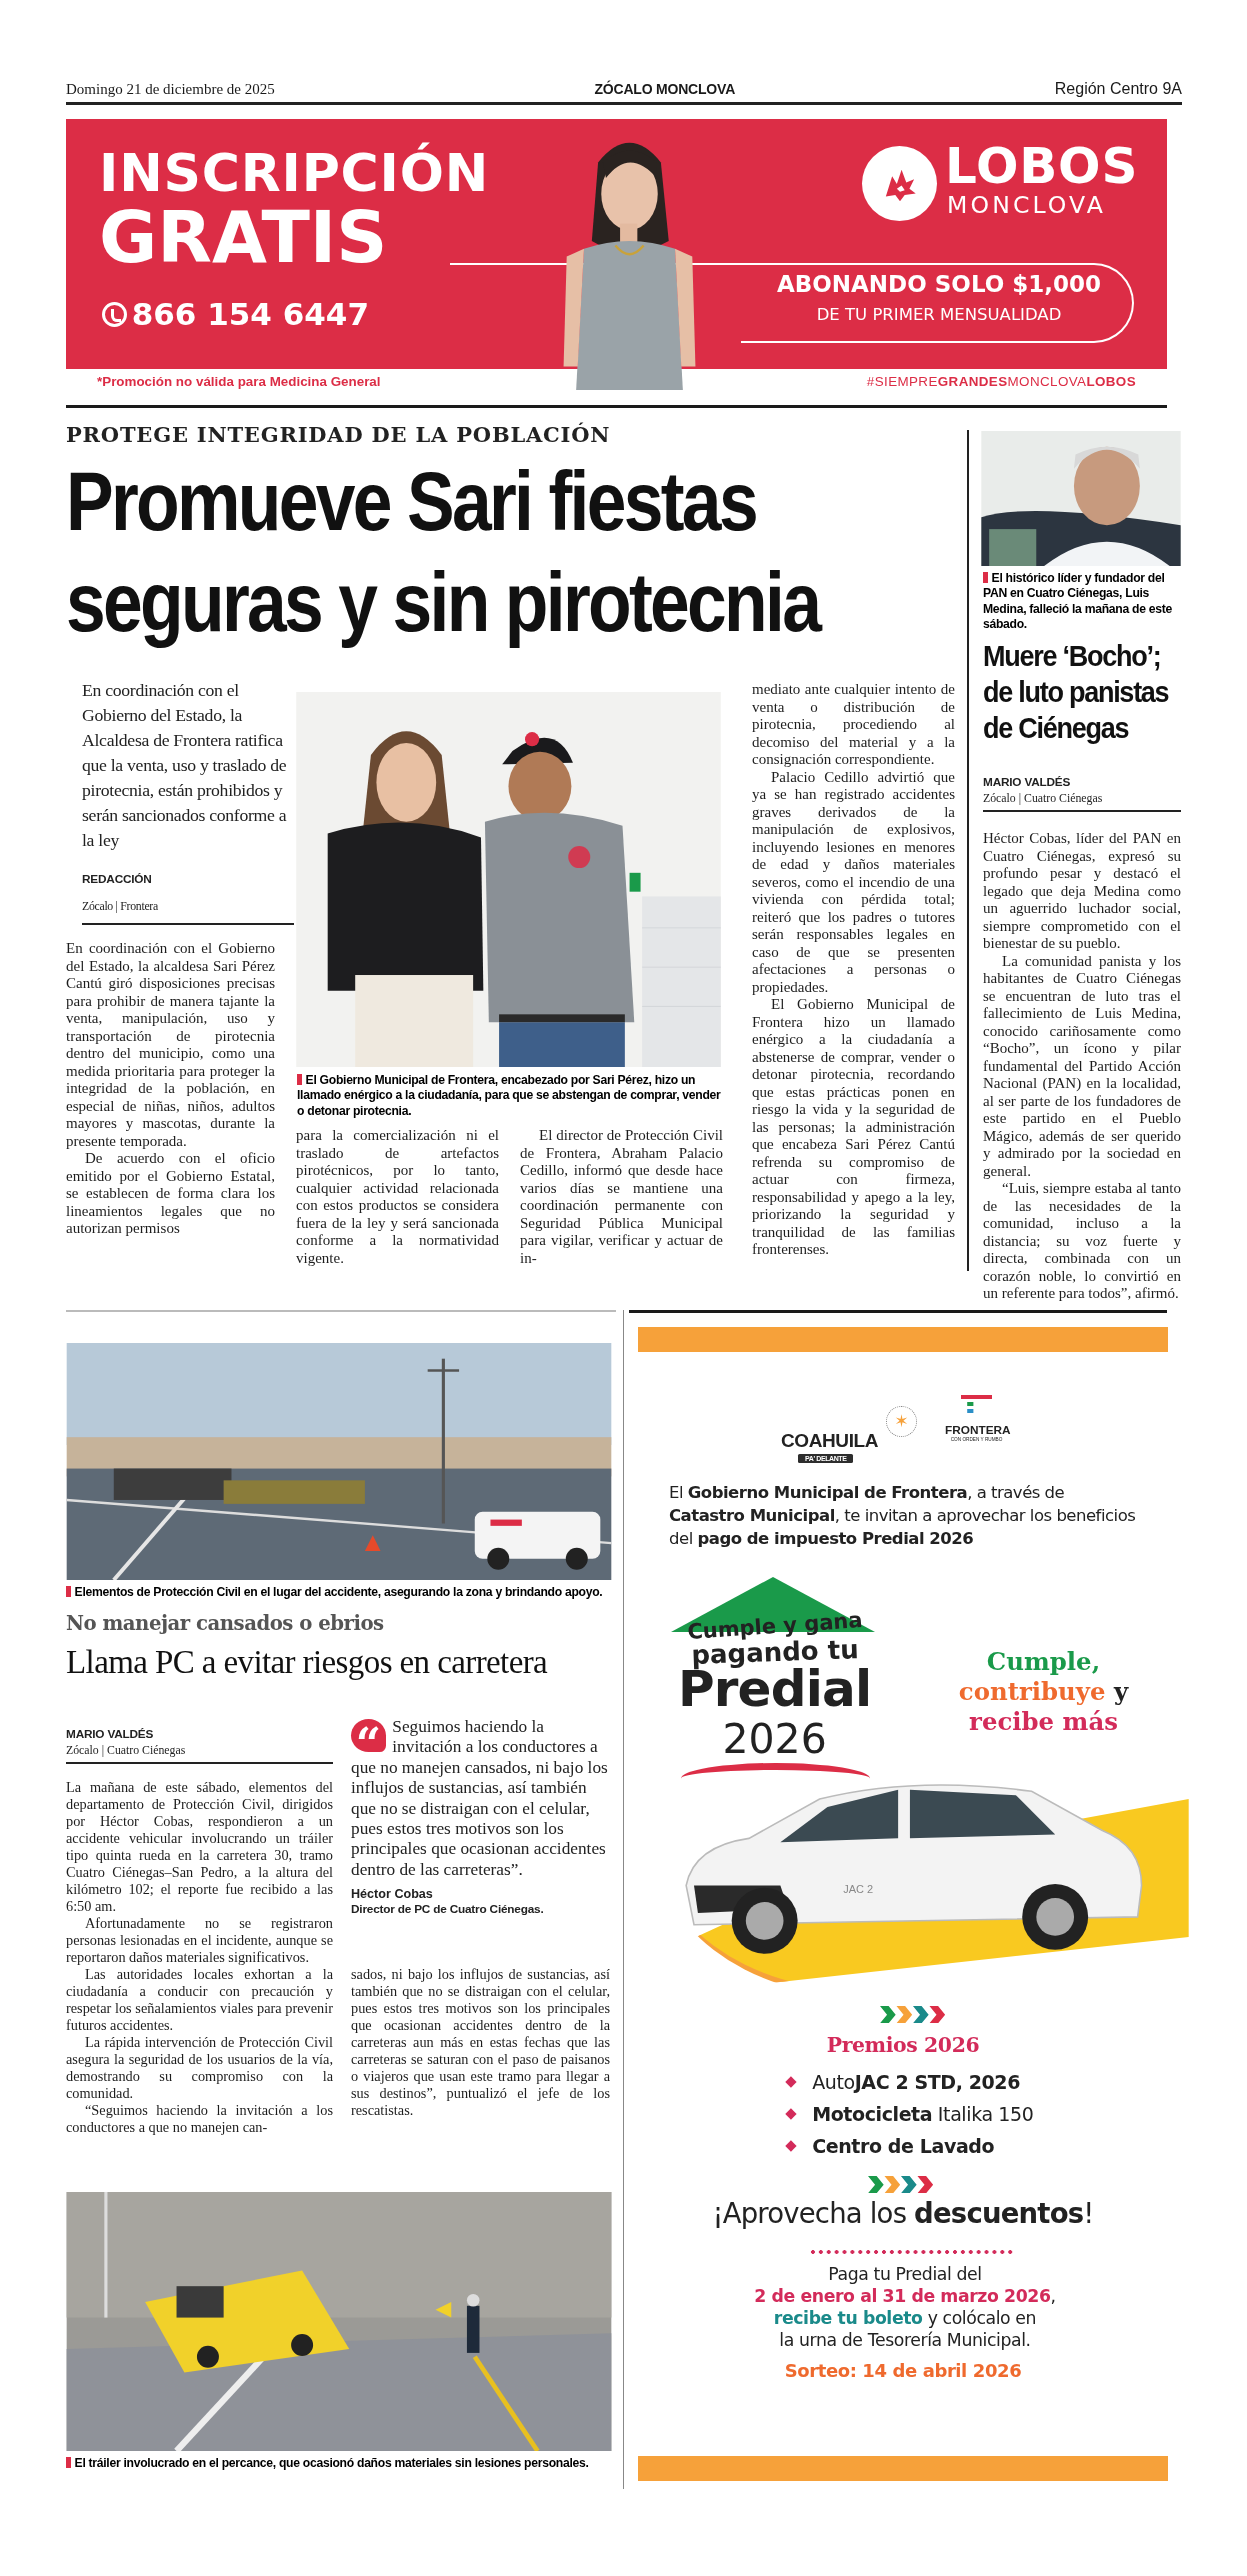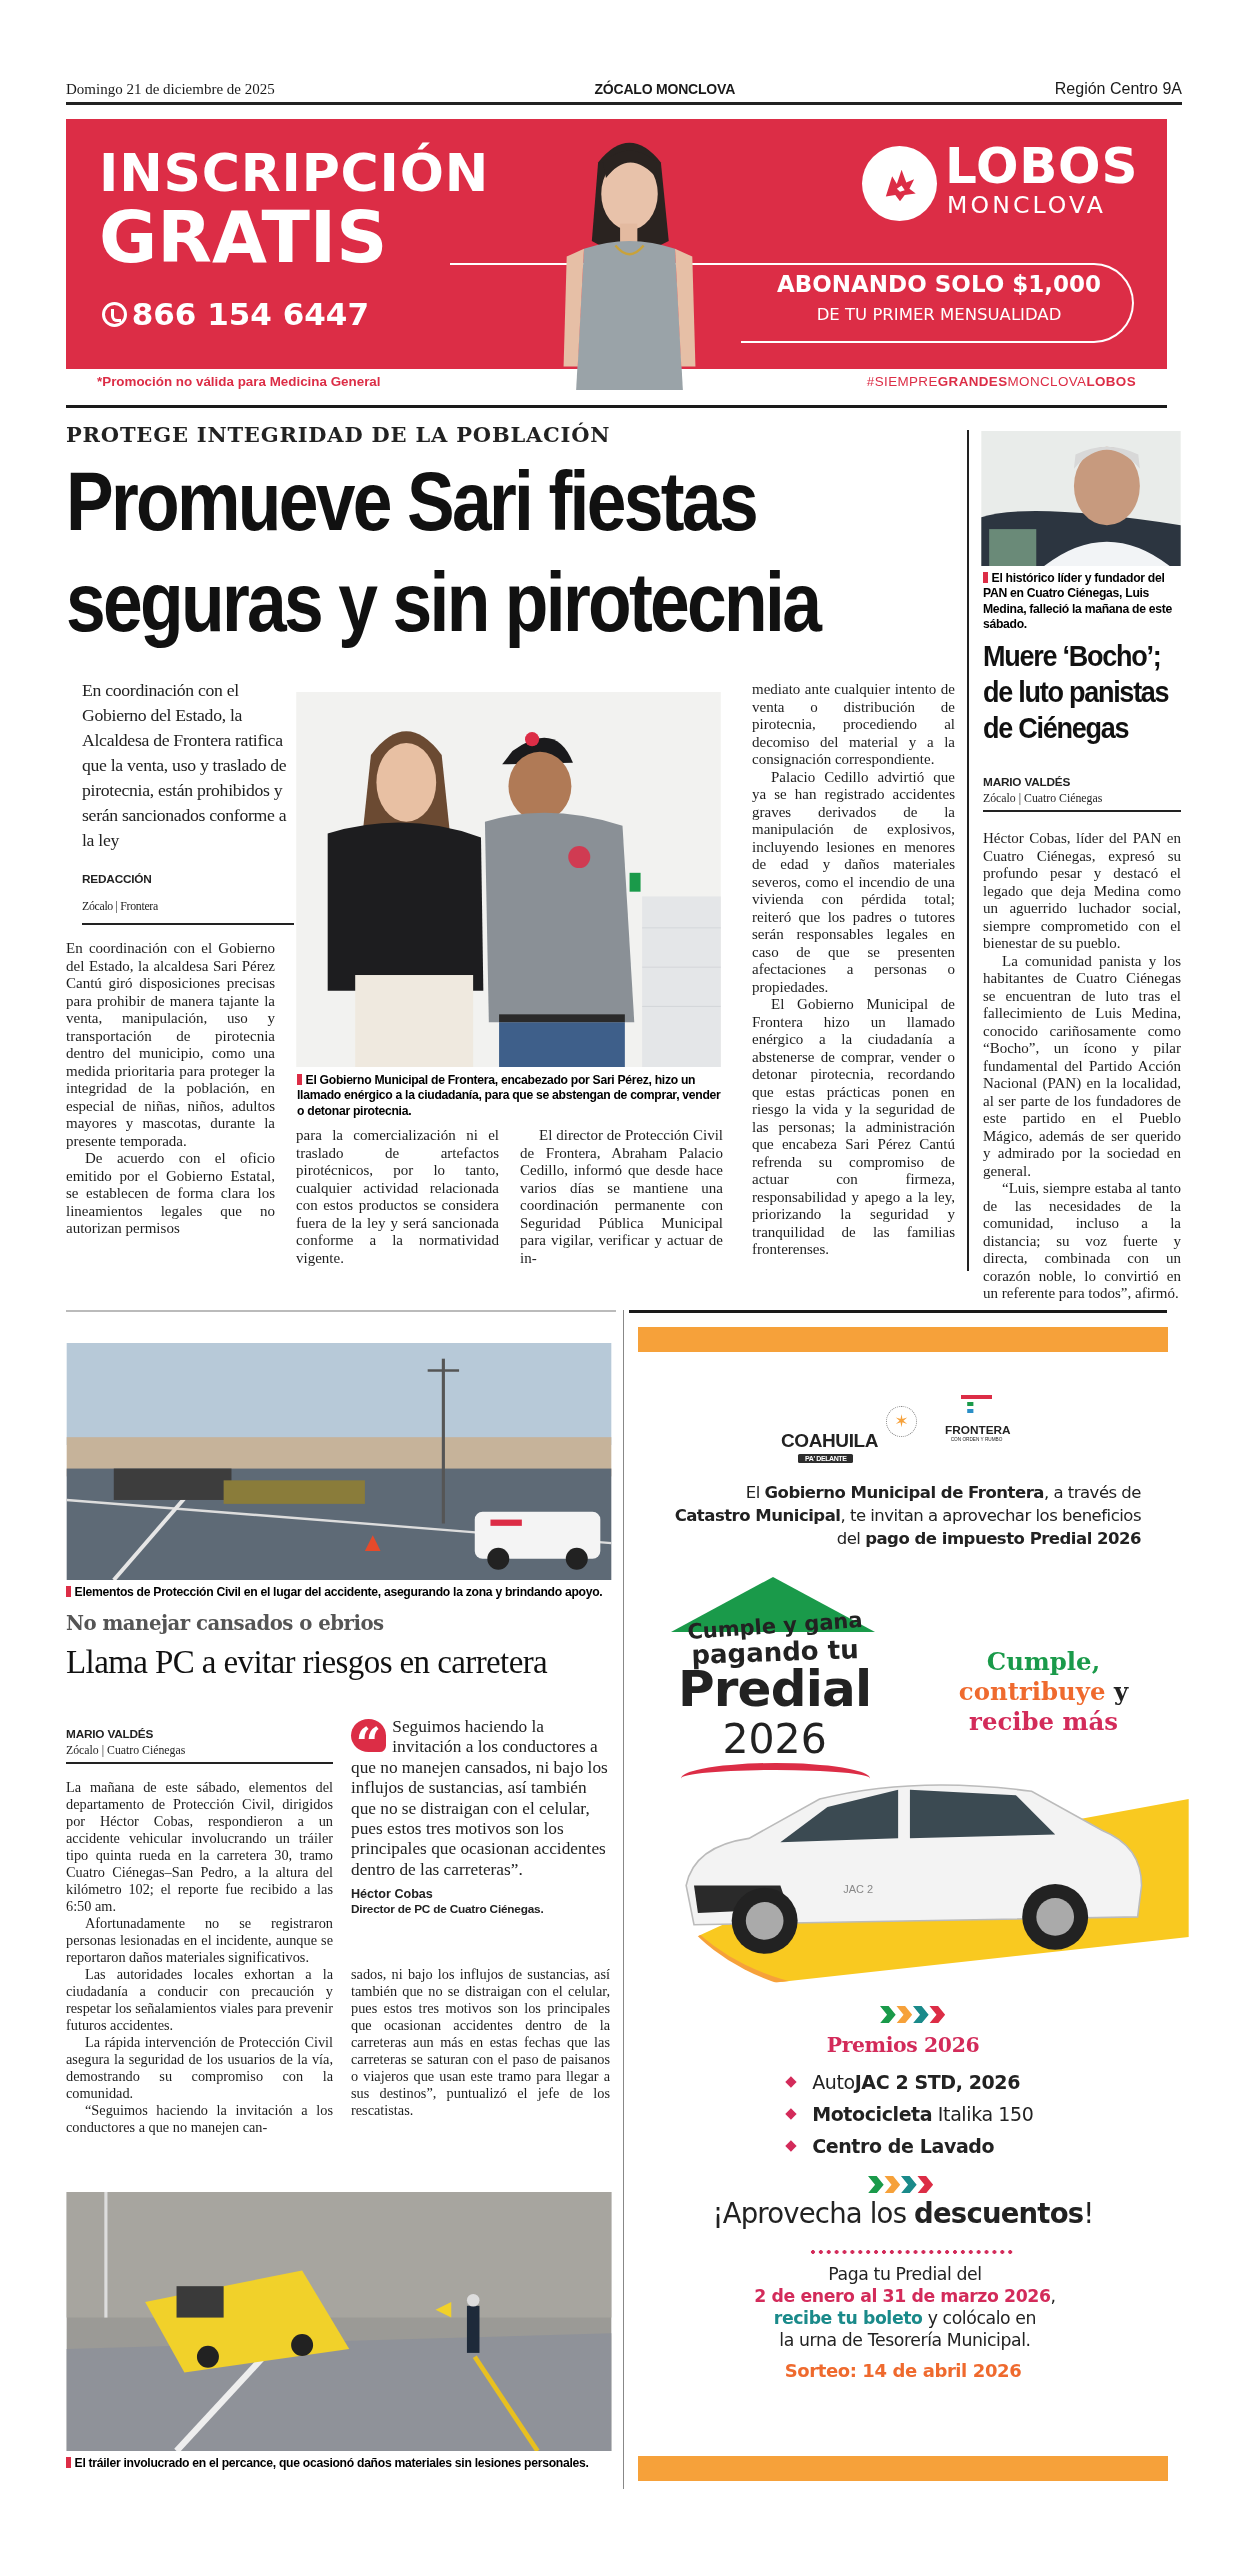--- a/index.html
+++ b/index.html
@@ -67,21 +67,21 @@
   .ad-pred { position: absolute; left: 638px; top: 1327px; width: 530px; height: 1154px; background: #fff; }
   .ad-pred .bar { position: absolute; left: 0; width: 530px; height: 25px; background: #f6a13a; }
   .ad-pred .logos { position: absolute; left: 0; top: 68px; width: 530px; height: 63px; }
   .coahuila { position: absolute; left: 143px; top: 9.4px; font-family: "Liberation Sans", sans-serif; font-weight: bold; font-size: 19px; color: #222; letter-spacing: -0.4px; margin-top: 26px; }
   .coahuila small { display: block; margin: 1.6px 0 0 17.3px; width: 55px; background: #2d2d2d; color: #fff; font-size: 7px; text-align: center; border-radius: 1.6px; line-height: 9.4px; }
   .pasos { position: absolute; left: 248px; top: 11px; width: 31px; height: 31px; border-radius: 50%; border: 1.6px dotted #888; display: flex; align-items: center; justify-content: center; color: #f6a13a; font-size: 17.3px; }
   .frontera-logo { position: absolute; left: 307px; top: 0; width: 63px; text-align: center; }
   .frontera-logo .stripes { width: 31px; height: 28px; margin: 0 auto; background: linear-gradient(#dc2d46 0 3.9px, #fff 3.9px 7px, #1a9a4a 7px 11px, #fff 11px 14px, #2b8fc7 14px 18px, transparent 18px); clip-path: polygon(0 0, 100% 0, 100% 20%, 40% 20%, 40% 100%, 20% 100%, 20% 20%, 0 20%); }
   .frontera-logo .name { font-family: "Liberation Sans", sans-serif; font-weight: bold; font-size: 11.8px; color: #222; }
   .frontera-logo .tag { font-family: "Liberation Sans", sans-serif; font-size: 4.7px; color: #222; }
-  .ad-pred .intro { position: absolute; left: 31px; top: 154px; width: 472px; text-align: right; font-family: "DejaVu Sans", sans-serif; font-size: 16.5px; line-height: 23px; color: #222; letter-spacing: -0.5px; }
+  .ad-pred .intro { position: absolute; left: 31px; top: 154px; width: 472px; text-align: left; font-family: "DejaVu Sans", sans-serif; font-size: 16.5px; line-height: 23px; color: #222; letter-spacing: -0.5px; }
   .ad-pred .intro b { font-weight: bold; }
   .house { position: absolute; left: 23.6px; top: 250px; width: 228px; height: 220px; }
   .house .roof { position: absolute; left: 9.4px; top: 0; width: 0; height: 0; border-left: 102px solid transparent; border-right: 102px solid transparent; border-bottom: 55px solid #1a9a4a; }
   .house .t1 { position: absolute; left: 11px; top: 38px; width: 204px; text-align: center; font-family: "DejaVu Sans", sans-serif; font-weight: bold; font-size: 21px; line-height: 23.6px; color: #222; transform: rotate(-4deg); }
   .house .t2 { position: absolute; left: 11px; top: 61px; width: 204px; text-align: center; font-family: "DejaVu Sans", sans-serif; font-weight: bold; font-size: 26px; line-height: 28px; color: #222; transform: rotate(-2deg); }
   .house .t3 { position: absolute; left: 11px; top: 85px; width: 204px; text-align: center; font-family: "DejaVu Sans", sans-serif; font-weight: bold; font-size: 50px; line-height: 55px; color: #222; letter-spacing: -0.8px; }
   .house .t4 { position: absolute; left: 11px; top: 140px; width: 204px; text-align: center; font-family: "DejaVu Sans", sans-serif; font-size: 41px; line-height: 44px; color: #222; }
   .house .arc { position: absolute; left: 19px; top: 186px; width: 189px; height: 31px; border-top: 7.9px solid #dc2d46; border-radius: 50% 50% 0 0; }
   .slogan { position: absolute; left: 315px; top: 288px; width: 181px; text-align: center; font-family: "DejaVu Serif", serif; font-weight: bold; font-size: 24.4px; line-height: 30px; margin-top: 32px; }
   .slogan .s1 { color: #1a9a4a; display: block; }

